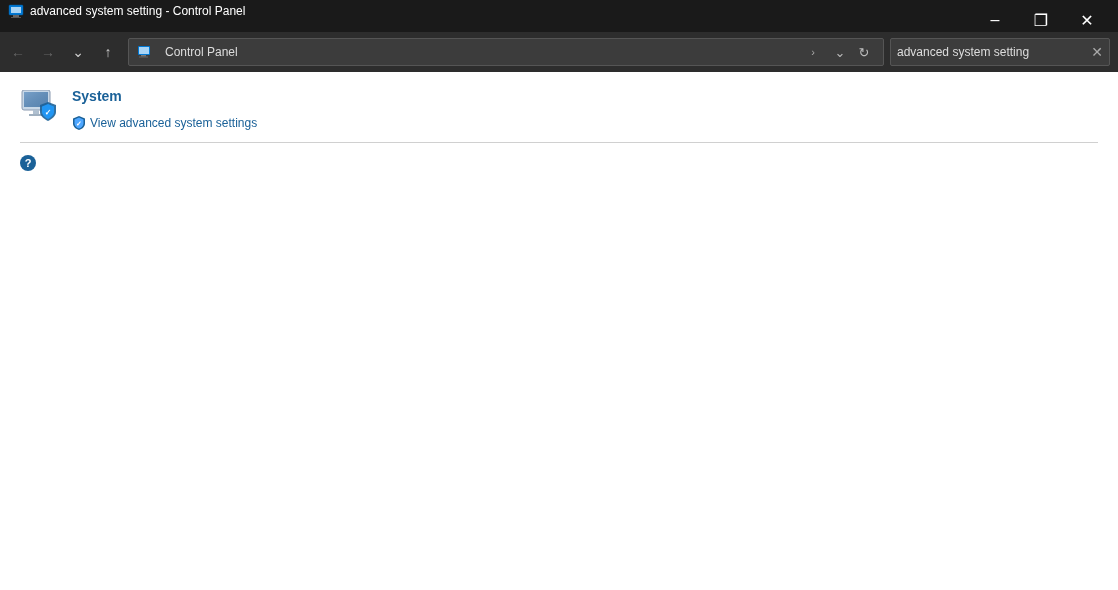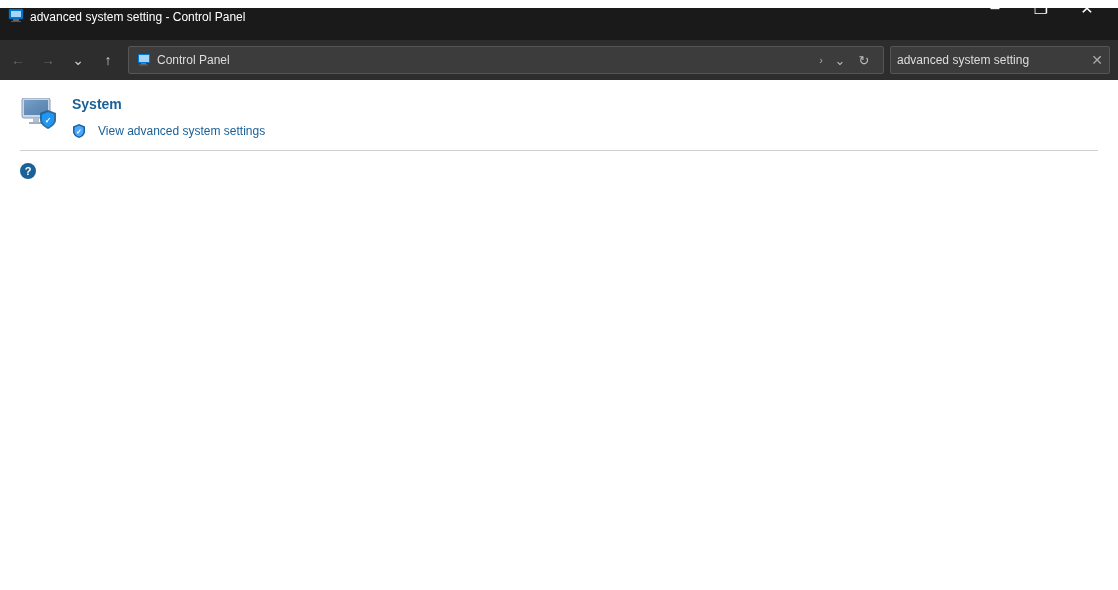--- a/index.html
+++ b/index.html
@@ -3,24 +3,23 @@
   <meta charset="utf-8">
   <style>
     * { margin: 0; padding: 0; box-sizing: border-box; }
     body { font-family: 'Segoe UI', sans-serif; background: #fff; overflow: hidden; }
 
     
     .title-bar {
       background: #1a1a1a;
       height: 32px;
       display: flex;
-      align-items: flex-end;
-      padding: 16px 8px;
+      align-items: flex-start;
+      padding: 4px 8px;
       user-select: none;
-      margin-top: 8px;
     }
     .title-bar-icon {
       width: 16px;
       height: 16px;
       margin-right: 6px;
       flex-shrink: 0;
     }
     .title-bar-text {
       color: #fff;
       font-size: 12px;
@@ -70,21 +69,21 @@
     .address-bar {
       flex: 1;
       height: 28px;
       background: #3c3c3c;
       border: 1px solid #555;
       border-radius: 2px;
       display: flex;
       align-items: center;
       padding: 0 8px;
       margin: 0 4px;
-      gap: 4px;
+      gap: 12px;
     }
     .address-icon {
       width: 16px;
       height: 16px;
       flex-shrink: 0;
     }
     .address-text {
       color: #ddd;
       font-size: 12px;
       flex: 1;
@@ -163,21 +162,21 @@
     .system-info {}
     .system-title {
       color: #1a6198;
       font-size: 14px;
       font-weight: 600;
       margin-bottom: 12px;
     }
     .system-link {
       display: flex;
       align-items: center;
-      gap: 12px;
+      gap: 4px;
       color: #1a6198;
       font-size: 12px;
       text-decoration: none;
       cursor: pointer;
     }
 
     
     .shield-icon {
       width: 14px;
       height: 14px;

